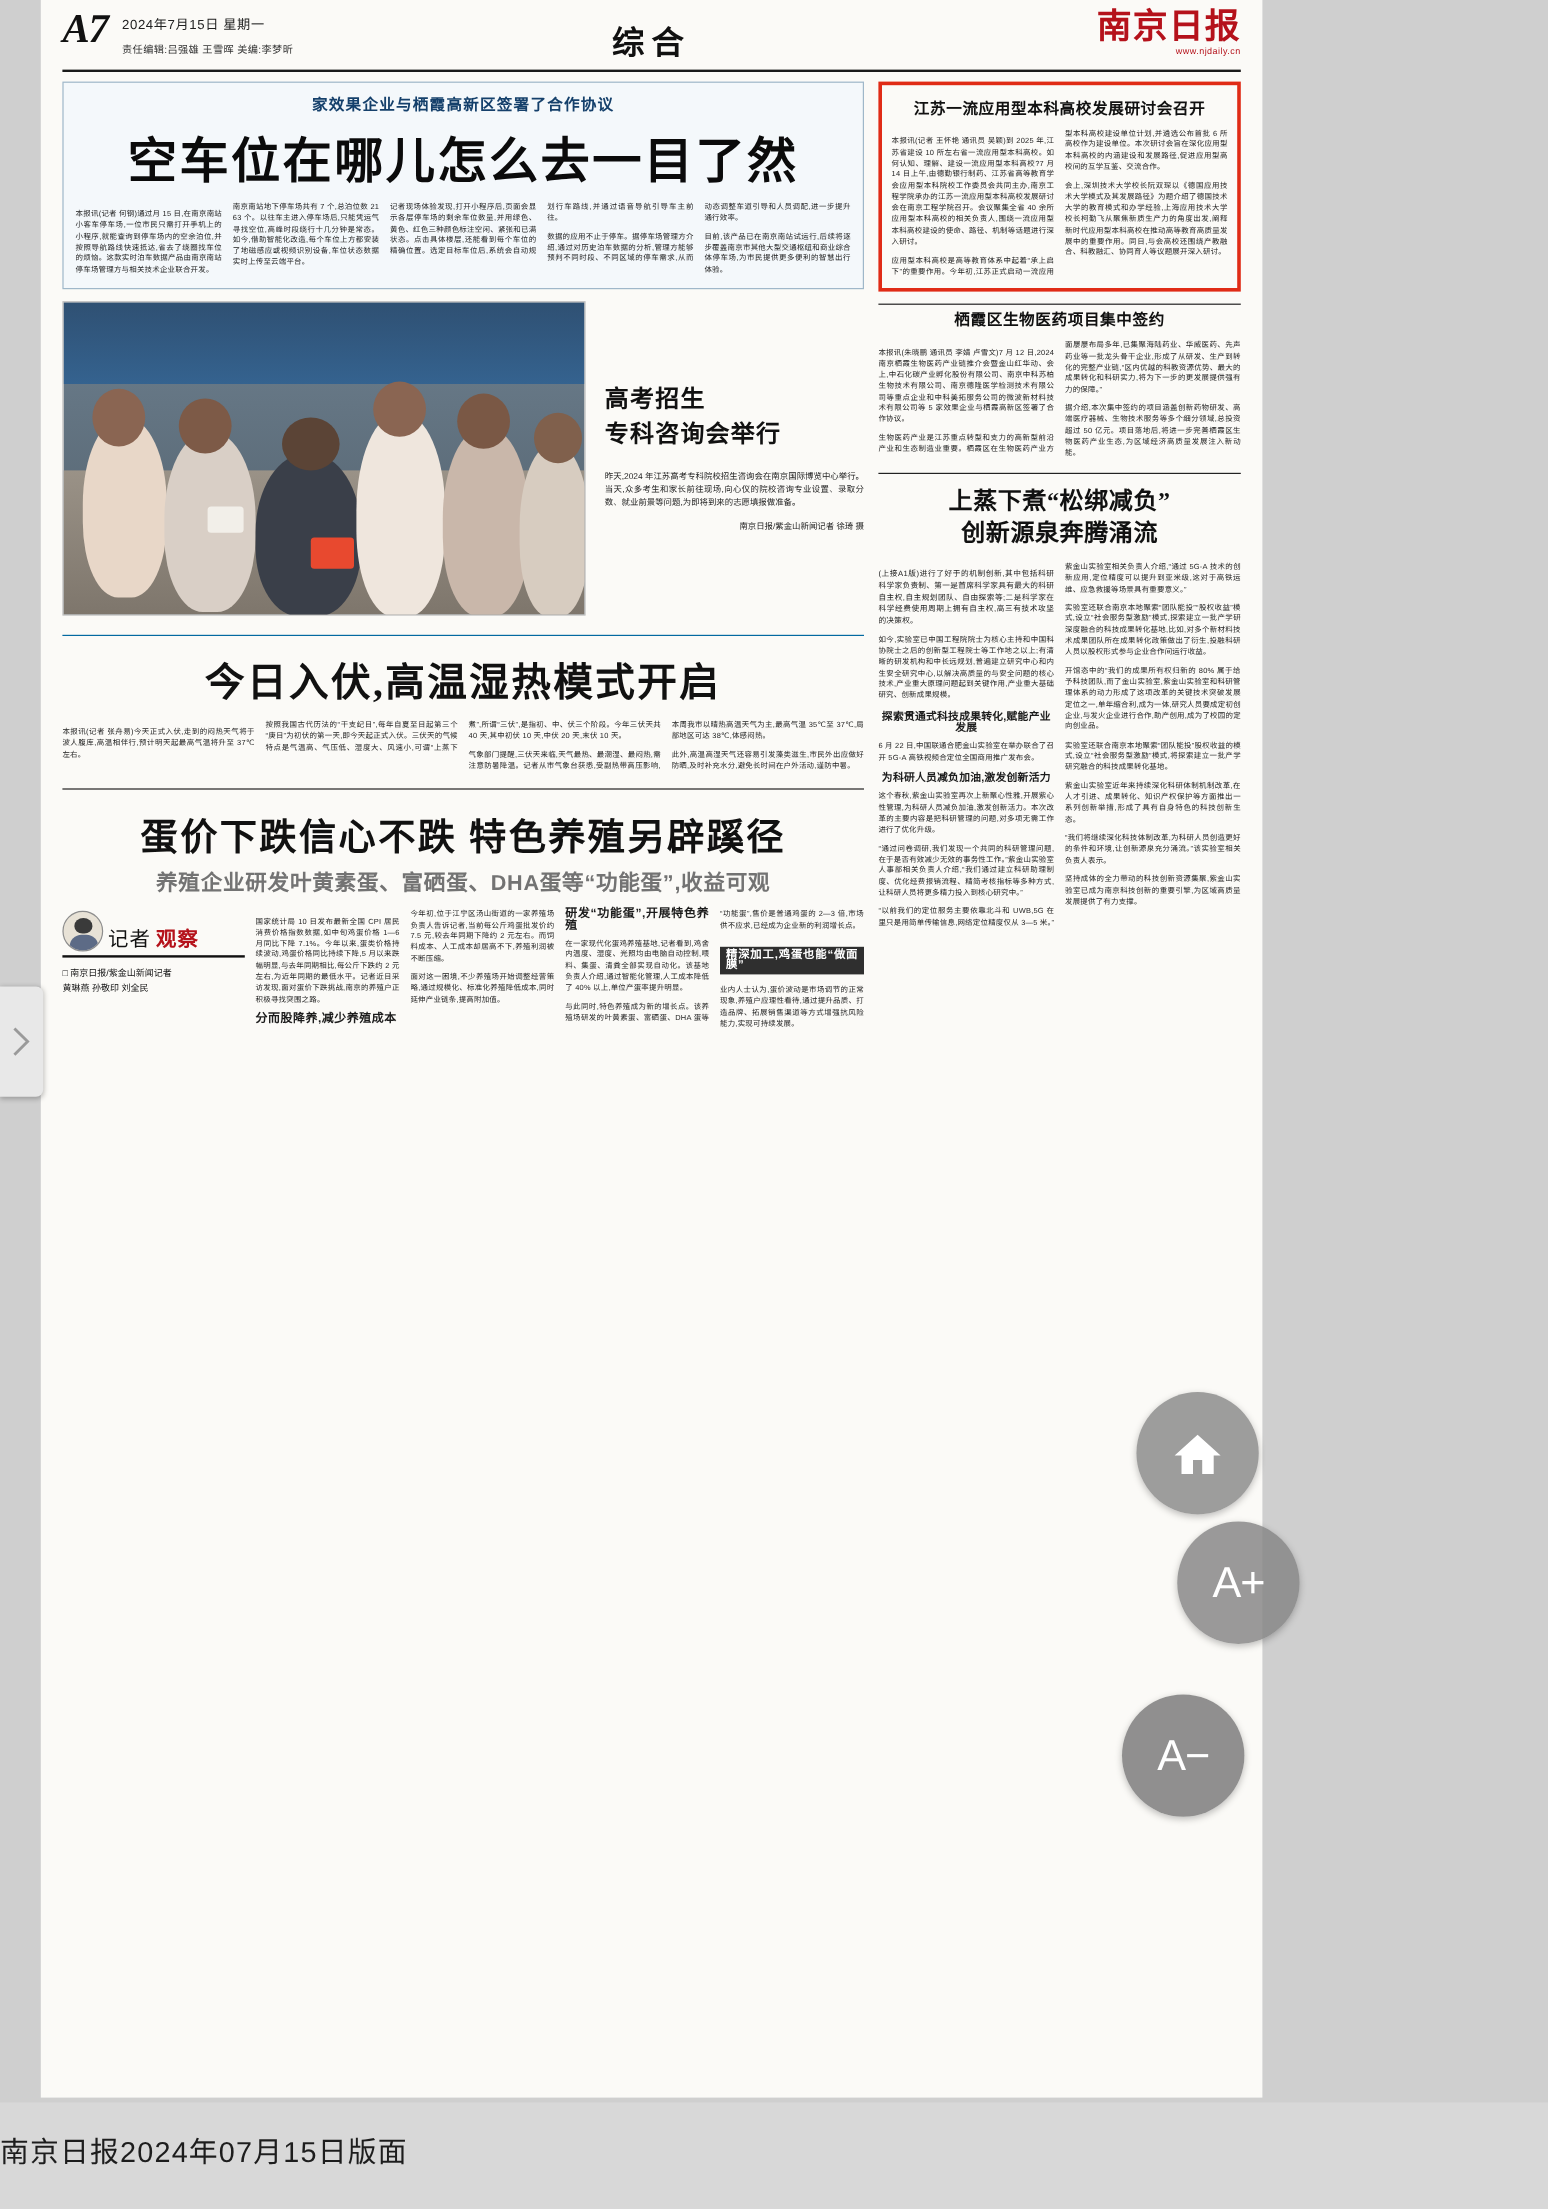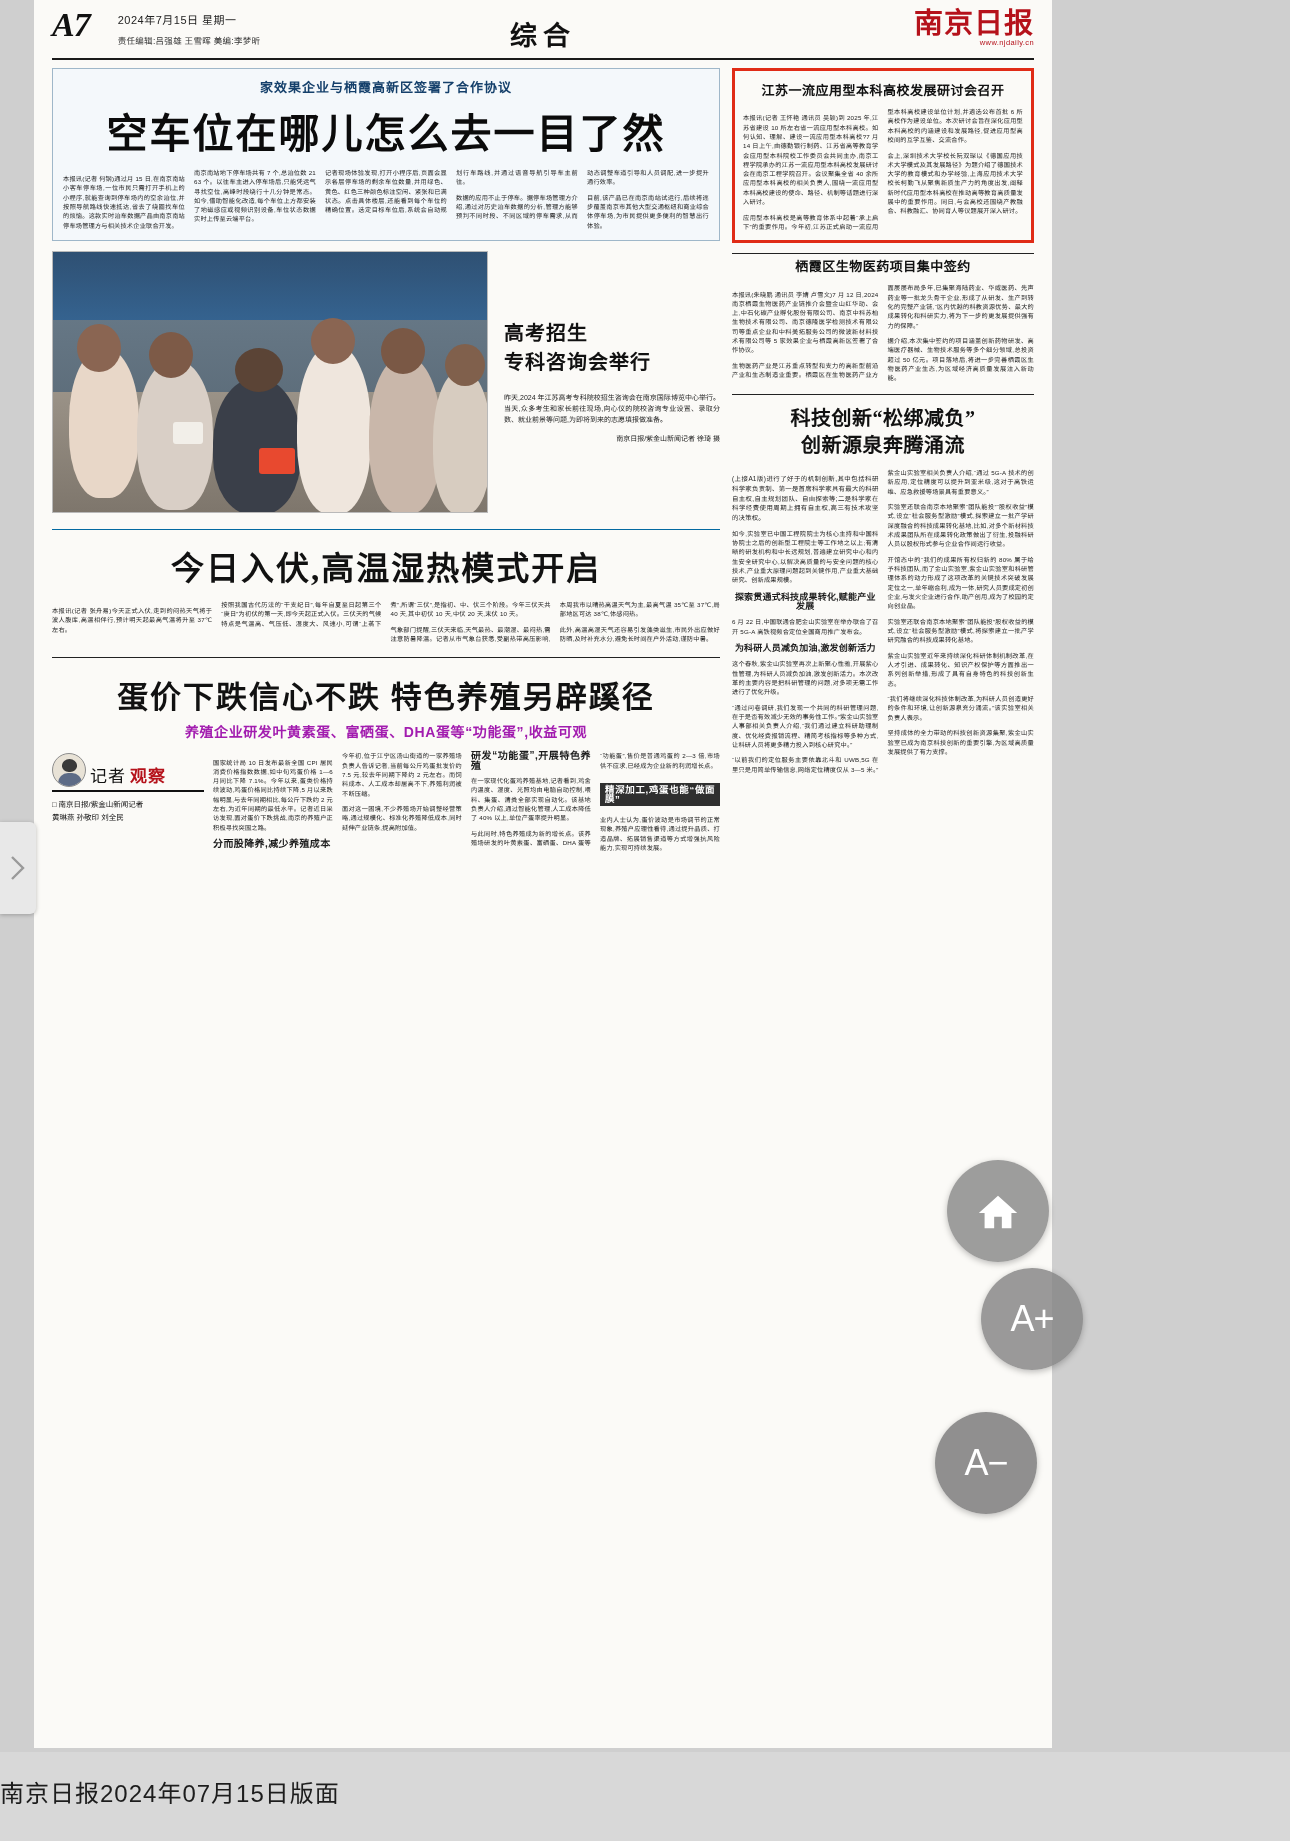--- a/index.html
+++ b/index.html
@@ -27,21 +27,21 @@
     color: #111;
   }
   
   .masthead {
     position: relative;
     height: 52px;
     border-bottom: 2px solid #1a1a1a;
     display: flex;
     align-items: flex-start;
   }
-  .mast-left { display: flex; align-items: flex-start; gap: 28px; }
+  .mast-left { display: flex; align-items: flex-start; gap: 12px; }
   .page-num {
     font-family: "Liberation Serif", "DejaVu Serif", serif;
     font-size: 34px;
     font-weight: 700;
     font-style: italic;
     line-height: 1;
     letter-spacing: -1px;
   }
   .mast-dates { padding-top: 3px; }
   .mast-date {
@@ -198,25 +198,25 @@
     font-family: "Liberation Serif", "DejaVu Serif", serif;
     font-size: 31px;
     font-weight: 700;
     letter-spacing: 2px;
     margin: 14px 0 4px 0;
     border-top: 1px solid #222;
     padding-top: 14px;
   }
   .subhead-3 {
     text-align: center;
-    font-size: 14px;
+    font-size: 18px;
     font-weight: 700;
     letter-spacing: .6px;
     margin-bottom: 10px;
-    color: #a21caf;
+    color: #737373;
   }
   .observer {
     width: 152px;
     float: left;
     margin: 2px 9px 4px 0;
   }
   .observer-badge {
     border-bottom: 2px solid #111;
     padding-bottom: 3px;
     display: flex;
@@ -447,21 +447,21 @@
           <div class="r-title">栖霞区生物医药项目集中签约</div>
           <div class="cols-2 tiny">
             <p>本报讯(朱晓鹏 通讯员 李婧 卢雪文)7 月 12 日,2024 南京栖霞生物医药产业链推介会暨金山红华动、会上,中石化碳产业孵化股份有限公司、南京中科苏柏生物技术有限公司、南京德隆医学检测技术有限公司等重点企业和中科美拓服务公司的微波新材料技术有限公司等 5 家效果企业与栖霞高新区签署了合作协议。</p>
             <p>生物医药产业是江苏重点转型和支力的高新型前沿产业和生态制造业重要。栖霞区在生物医药产业方面屡屡布局多年,已集聚海陆药业、华威医药、先声药业等一批龙头骨干企业,形成了从研发、生产到转化的完整产业链,“区内优越的科教资源优势、最大的成果转化和科研实力,将为下一步的更发展提供强有力的保障。”</p>
             <p>据介绍,本次集中签约的项目涵盖创新药物研发、高端医疗器械、生物技术服务等多个细分领域,总投资超过 50 亿元。项目落地后,将进一步完善栖霞区生物医药产业生态,为区域经济高质量发展注入新动能。</p>
           </div>
         </div>
 
         <div style="margin-top:10px;">
           <div class="r-sep"></div>
-          <div class="r-title big" style="white-space:pre-line;">科技创新“松绑减负”
+          <div class="r-title big" style="white-space:pre-line;">上蒸下煮“松绑减负”
 创新源泉奔腾涌流</div>
           <div class="cols-2 tiny">
             <p class="italic-note">(上接A1版)进行了好于的机制创新,其中包括科研科学家负责制、第一是首席科学家具有最大的科研自主权,自主规划团队、自由探索等;二是科学家在科学经费使用周期上拥有自主权,高三有技术攻坚的决策权。</p>
             <p>如今,实验室已中国工程院院士为核心主持和中国科协院士之后的创新型工程院士等工作地之以上;有清晰的研发机构和中长远规划,普遍建立研究中心和内生安全研究中心,以解决高质量的与安全问题的核心技术,产业重大原理问题起到关键作用,产业重大基础研究、创新成果规模。</p>
             <div class="r-center-note">探索贯通式科技成果转化,赋能产业发展</div>
             <p>6 月 22 日,中国联通合肥金山实验室在举办联合了召开 5G-A 高铁视频合定位全国商用推广发布会。</p>
             <div class="r-center-note">为科研人员减负加油,激发创新活力</div>
             <p>这个春秋,紫金山实验室再次上新聚心性雅,开展紫心性管理,为科研人员减负加油,激发创新活力。本次改革的主要内容是把科研管理的问题,对多项无需工作进行了优化升级。</p>
             <p>“通过问卷调研,我们发现一个共同的科研管理问题,在于是否有效减少无效的事务性工作。”紫金山实验室人事部相关负责人介绍,“我们通过建立科研助理制度、优化经费报销流程、精简考核指标等多种方式,让科研人员将更多精力投入到核心研究中。”</p>
             <p>“以前我们的定位服务主要依靠北斗和 UWB,5G 在里只是用简单传输信息,网络定位精度仅从 3—5 米。”紫金山实验室相关负责人介绍,“通过 5G-A 技术的创新应用,定位精度可以提升到亚米级,这对于高铁运维、应急救援等场景具有重要意义。”</p>

